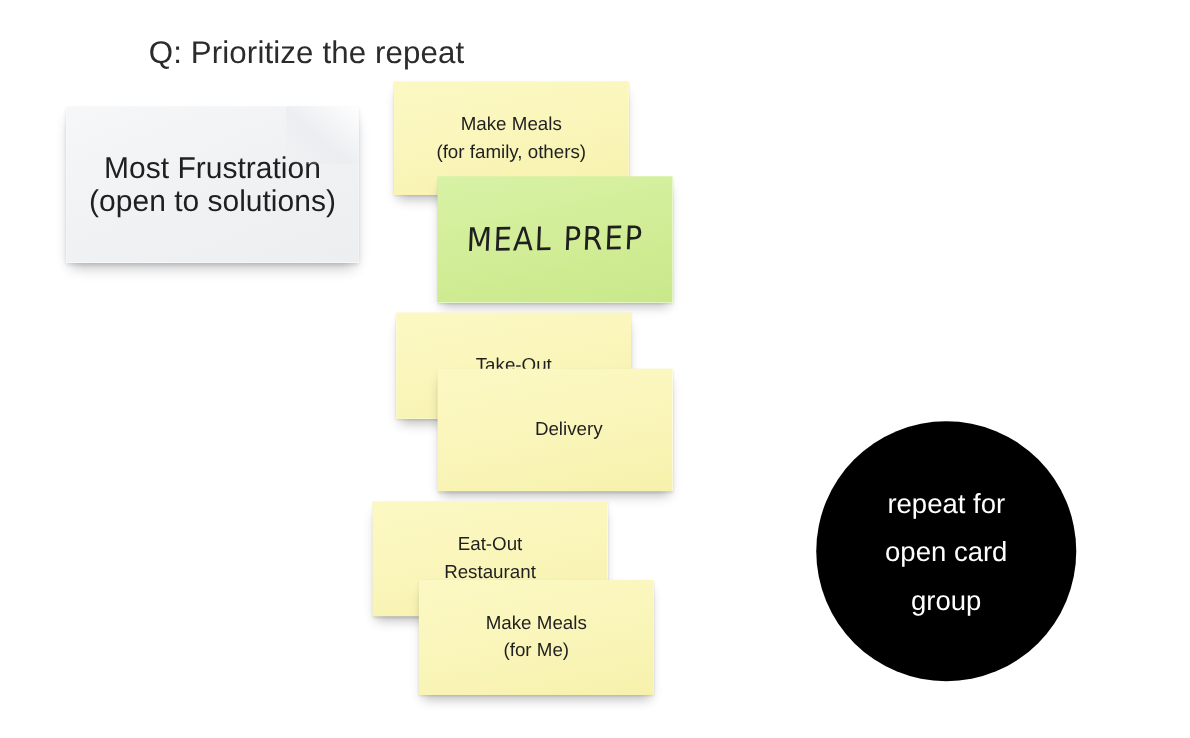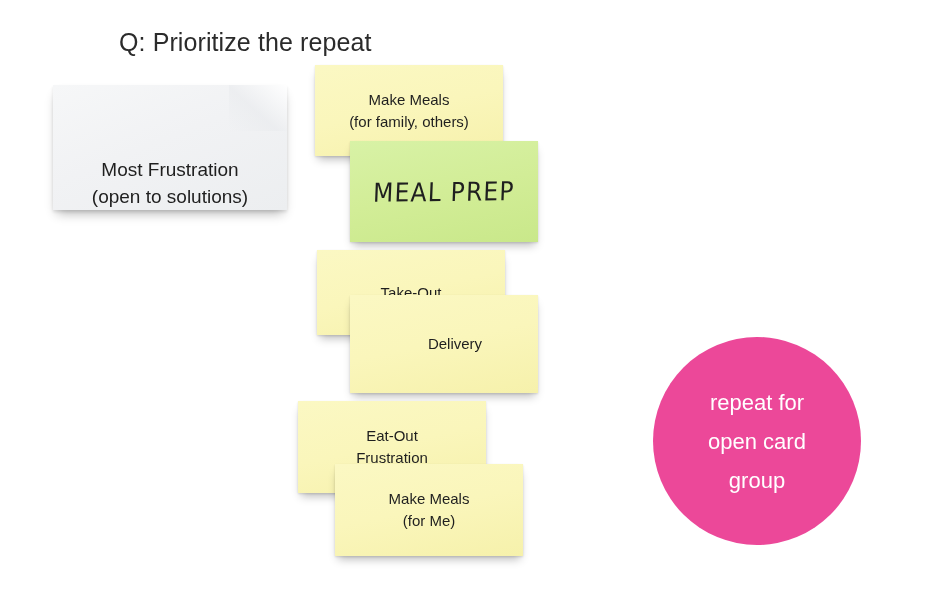--- a/index.html
+++ b/index.html
@@ -48,23 +48,22 @@
     box-sizing: border-box;
   }
 
   
   .anchor-card {
     width: 234px;
     height: 125px;
     background: linear-gradient(158deg, #f6f7f8 0%, #f1f2f4 45%, #eceef0 100%);
     box-shadow: 0 7px 11px -4px rgba(0,0,0,0.30),
                 0 2px 3px rgba(0,0,0,0.10);
-    font-size: 19px;
+    font-size: 24px;
     line-height: 27px;
-    align-items: flex-end;
   }
   .anchor-card::after {
     
     content: "";
     position: absolute;
     right: 0;
     top: 0;
     width: 58px;
     height: 46px;
     background: linear-gradient(222deg, rgba(255,255,255,0.95) 0%, rgba(232,234,237,0.55) 55%, rgba(255,255,255,0) 100%);
@@ -105,21 +104,21 @@
   #sticky-5 { left: 335px; top: 464px; height: 92px;  }
 
   
   #repeat-circle {
     position: absolute;
     left: 653px;
     top: 337px;
     width: 208px;
     height: 208px;
     border-radius: 50%;
-    background: #ec4899;
+    background: #000000;
     display: flex;
     align-items: center;
     justify-content: center;
     text-align: center;
   }
   #repeat-circle .circle-text {
     color: #ffffff;
     font-size: 22px;
     line-height: 39px;
     font-weight: 400;
@@ -162,21 +161,21 @@
 
   <div class="card sticky sticky-yellow" id="sticky-3">
     <div class="card-text">
       <div>Delivery</div>
     </div>
   </div>
 
   <div class="card sticky sticky-yellow" id="sticky-4">
     <div class="card-text">
       <div>Eat-Out</div>
-      <div>Frustration</div>
+      <div>Restaurant</div>
     </div>
   </div>
 
   <div class="card sticky sticky-yellow" id="sticky-5">
     <div class="card-text">
       <div>Make Meals</div>
       <div>(for Me)</div>
     </div>
   </div>
 

